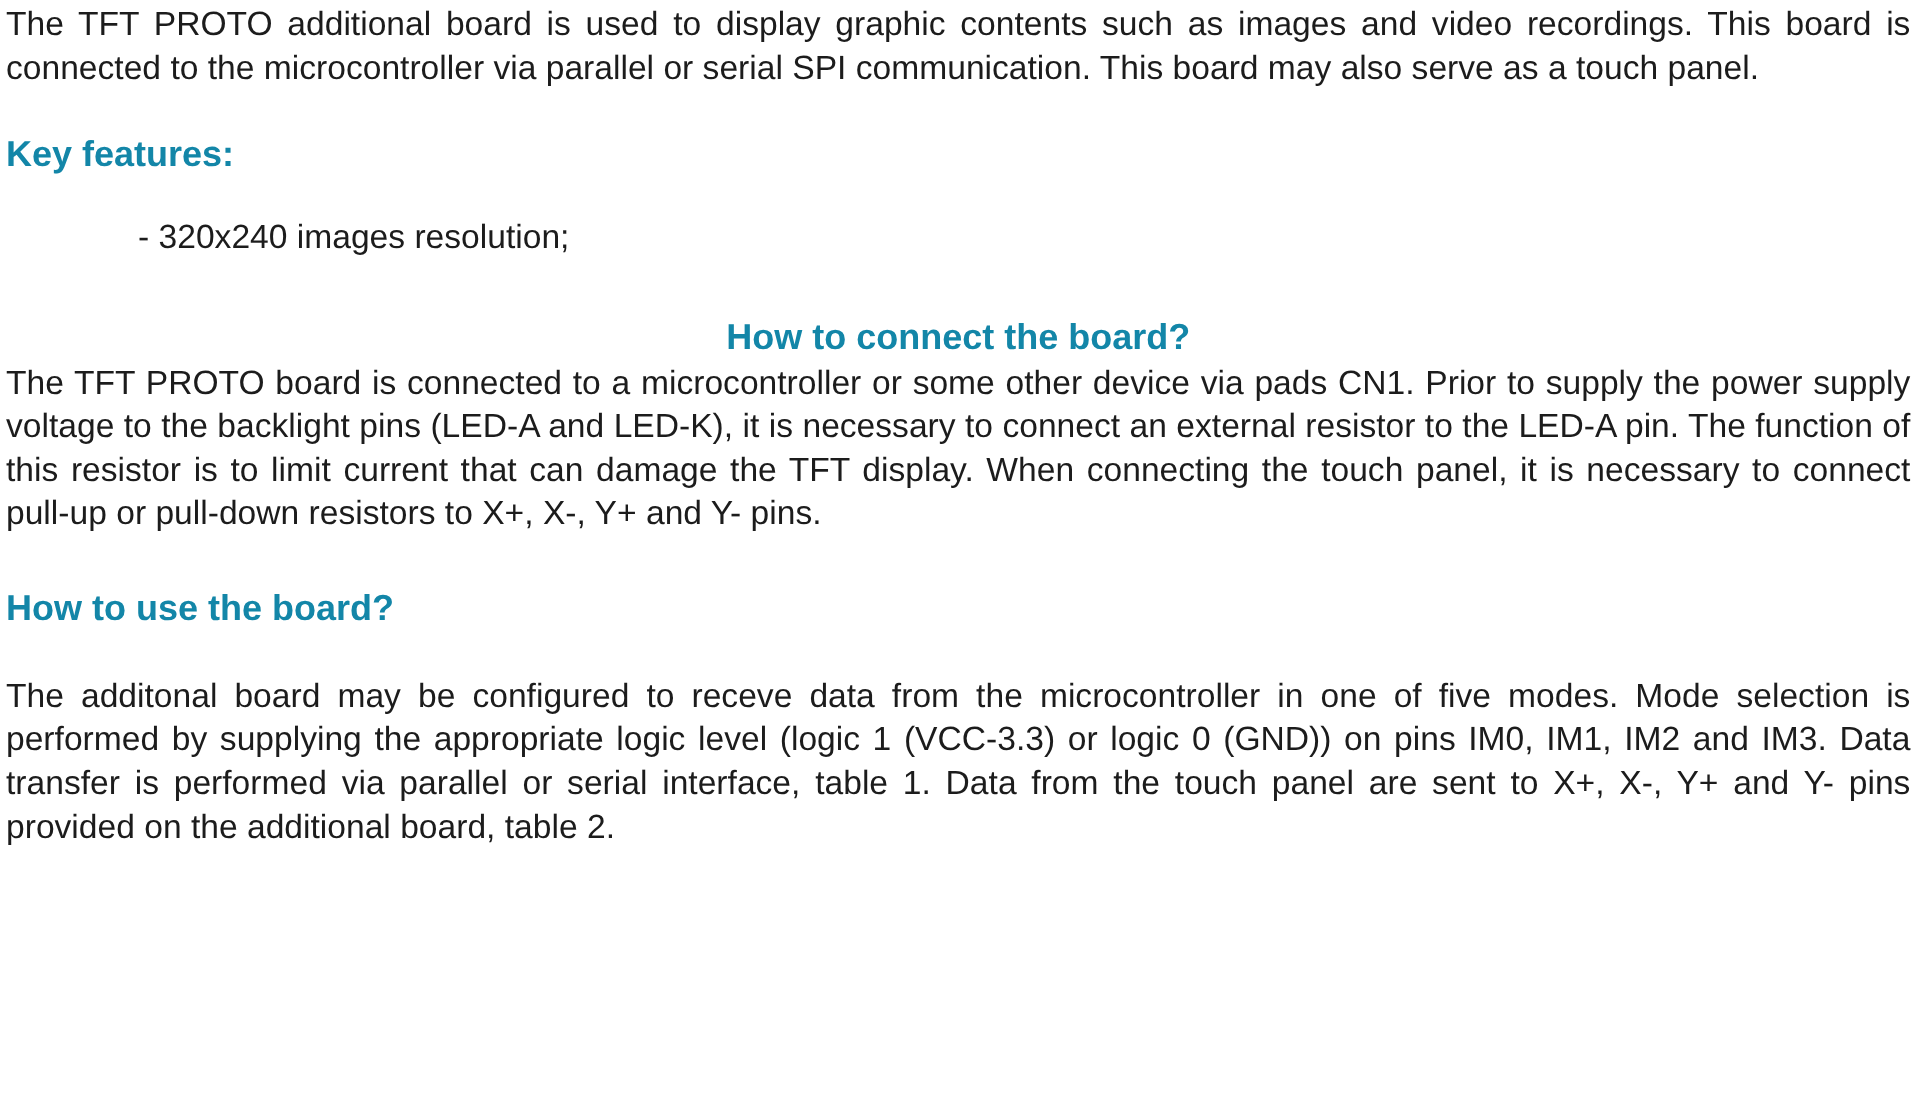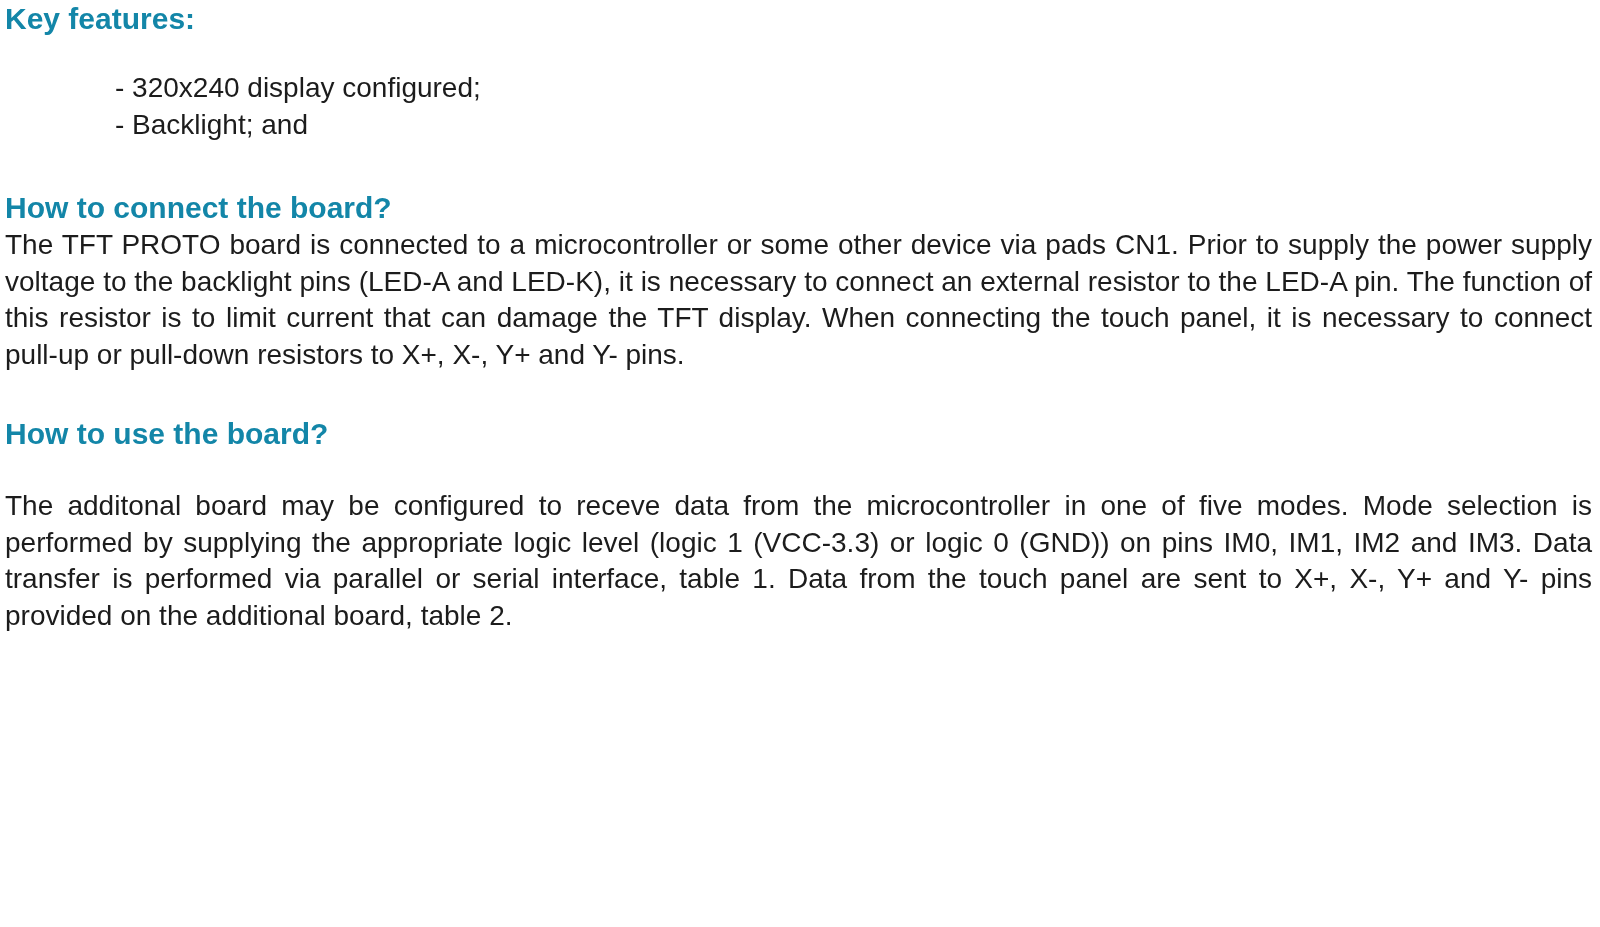--- a/index.html
+++ b/index.html
@@ -26,44 +26,44 @@
   .para-intro    { margin-top: 2px;  }
   .para-connect  { }
   .para-use      { margin-top: 35px; }
   .section-heading {
     font-size: 30px;
     line-height: 38px;
     font-weight: bold;
     color: #1386a8;
     margin: 0;
   }
-  .heading-features { }
-  .heading-connect  { margin-top: 46px; }
+  .heading-features { margin-top: 35px; }
+  .heading-connect  { margin-top: 46px; text-align: center; }
   .heading-use      { margin-top: 42px; }
   .feature-list {
     margin-top: 32px;
     padding-left: 110px;
   }
   .feature-item {
     font-size: 28px;
     line-height: 36.5px;
     text-align: left;
   }
 </style>
 </head>
 <body>
 
 <div class="page">
 
+  <p class="body-text para-intro">The TFT PROTO additional board is used to display graphic contents such as images and video recordings. This board is connected to the microcontroller via parallel or serial SPI communication. This board may also serve as a touch panel.</p>
 
   <h2 class="section-heading heading-features">Key features:</h2>
 
   <div class="feature-list">
-    <div class="feature-item">- 320x240 display configured;</div>
-    <div class="feature-item">- Backlight; and</div>
+    <div class="feature-item">- 320x240 images resolution;</div>
   </div>
 
   <h2 class="section-heading heading-connect">How to connect the board?</h2>
 
   <p class="body-text para-connect">The TFT PROTO board is connected to a microcontroller or some other device via pads CN1. Prior to supply the power supply voltage to the backlight pins (LED-A and LED-K), it is necessary to connect an external resistor to the LED-A pin. The function of this resistor is to limit current that can damage the TFT display. When connecting the touch panel, it is necessary to connect pull-up or pull-down resistors to X+, X-, Y+ and Y- pins.</p>
 
   <h2 class="section-heading heading-use">How to use the board?</h2>
 
   <p class="body-text para-use">The additonal board may be configured to receve data from the microcontroller in one of five modes. Mode selection is performed by supplying the appropriate logic level (logic 1 (VCC-3.3) or logic 0 (GND)) on pins IM0, IM1, IM2 and IM3. Data transfer is performed via parallel or serial interface, table 1. Data from the touch panel are sent to X+, X-, Y+ and Y- pins provided on the additional board, table 2.</p>
 

